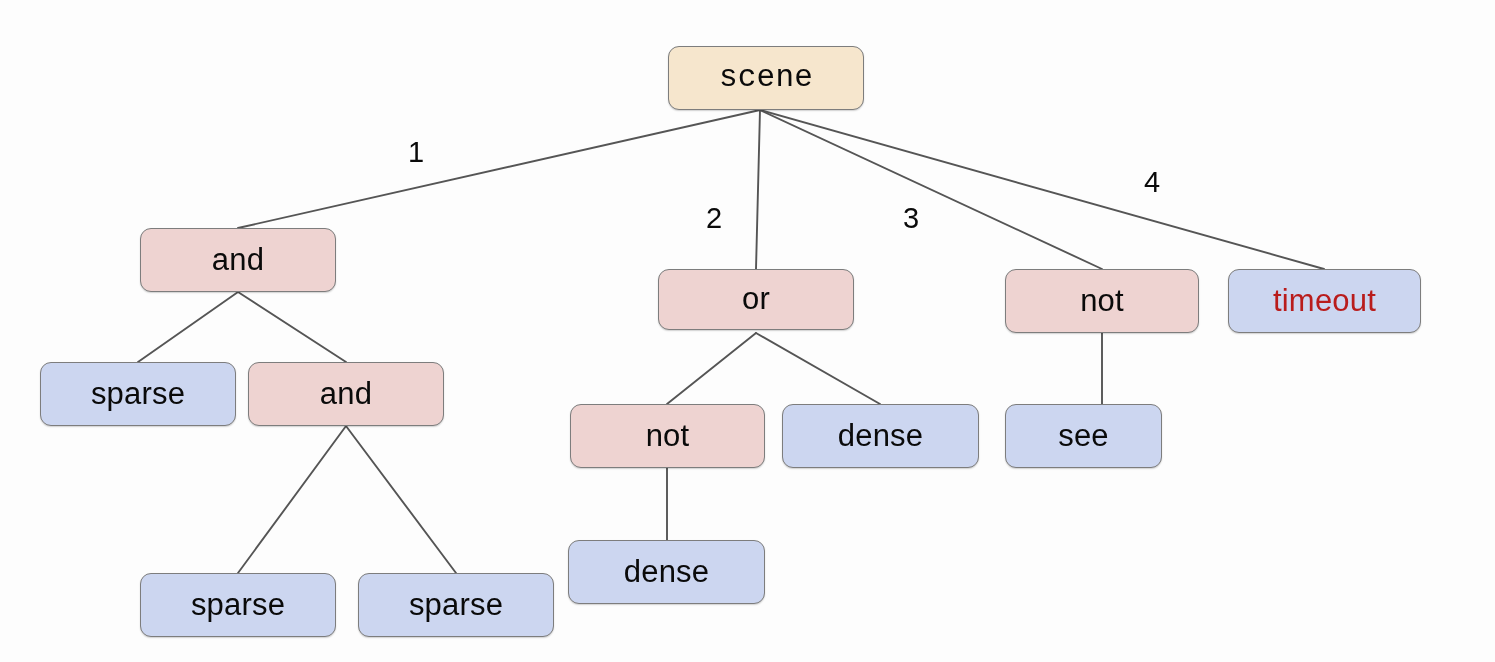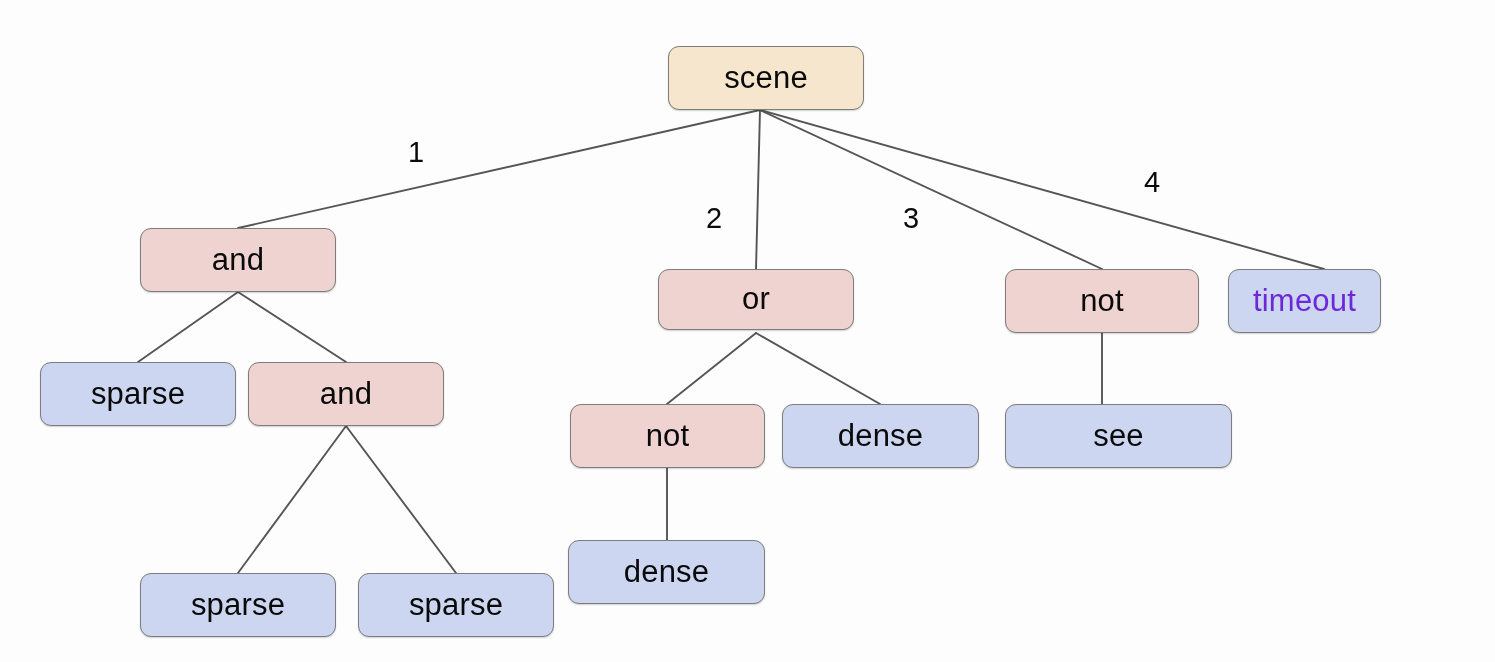--- a/index.html
+++ b/index.html
@@ -70,48 +70,48 @@
       <line x1="238" y1="292" x2="138" y2="362" stroke="#555555" stroke-width="1.9" stroke-linecap="round"></line>
       <line x1="238" y1="292" x2="346" y2="362" stroke="#555555" stroke-width="1.9" stroke-linecap="round"></line>
       <line x1="346" y1="426" x2="238" y2="573" stroke="#555555" stroke-width="1.9" stroke-linecap="round"></line>
       <line x1="346" y1="426" x2="456" y2="573" stroke="#555555" stroke-width="1.9" stroke-linecap="round"></line>
       <line x1="756" y1="333" x2="667" y2="404" stroke="#555555" stroke-width="1.9" stroke-linecap="round"></line>
       <line x1="756" y1="333" x2="880" y2="404" stroke="#555555" stroke-width="1.9" stroke-linecap="round"></line>
       <line x1="667" y1="468" x2="667" y2="540" stroke="#555555" stroke-width="1.9" stroke-linecap="round"></line>
       <line x1="1102" y1="333" x2="1102" y2="404" stroke="#555555" stroke-width="1.9" stroke-linecap="round"></line>
     </svg>
   <div id="node-layer">
-      <div class="node fill-root" style="left: 668px; top: 46px; width: 196px; height: 64px; border-color: rgb(125, 125, 125); color: rgb(10, 10, 10);">
+      <div class="node fill-root" style="left: 668px; top: 46px; width: 196px; height: 64px; border-color: rgb(125, 125, 125); color: rgb(10, 10, 10); font-family: Liberation Mono, monospace;">
         <span class="node-label">scene</span>
       </div>
       <div class="node fill-op" style="left: 140px; top: 228px; width: 196px; height: 64px; border-color: rgb(125, 125, 125); color: rgb(10, 10, 10);">
         <span class="node-label">and</span>
       </div>
       <div class="node fill-op" style="left: 658px; top: 269px; width: 196px; height: 61px; border-color: rgb(125, 125, 125); color: rgb(10, 10, 10);">
         <span class="node-label">or</span>
       </div>
       <div class="node fill-op" style="left: 1005px; top: 269px; width: 194px; height: 64px; border-color: rgb(125, 125, 125); color: rgb(10, 10, 10);">
         <span class="node-label">not</span>
       </div>
-      <div class="node fill-leaf" style="left: 1228px; top: 269px; width: 153px; height: 64px; border-color: rgb(125, 125, 125); color: #6d28d9;">
+      <div class="node fill-leaf" style="left: 1228px; top: 269px; width: 193px; height: 64px; border-color: rgb(125, 125, 125); color: #b91c1c;">
         <span class="node-label">timeout</span>
       </div>
       <div class="node fill-leaf" style="left: 40px; top: 362px; width: 196px; height: 64px; border-color: rgb(125, 125, 125); color: rgb(10, 10, 10);">
         <span class="node-label">sparse</span>
       </div>
       <div class="node fill-op" style="left: 248px; top: 362px; width: 196px; height: 64px; border-color: rgb(125, 125, 125); color: rgb(10, 10, 10);">
         <span class="node-label">and</span>
       </div>
       <div class="node fill-op" style="left: 570px; top: 404px; width: 195px; height: 64px; border-color: rgb(125, 125, 125); color: rgb(10, 10, 10);">
         <span class="node-label">not</span>
       </div>
       <div class="node fill-leaf" style="left: 782px; top: 404px; width: 197px; height: 64px; border-color: rgb(125, 125, 125); color: rgb(10, 10, 10);">
         <span class="node-label">dense</span>
       </div>
-      <div class="node fill-leaf" style="left: 1005px; top: 404px; width: 227px; height: 64px; border-color: rgb(125, 125, 125); color: rgb(10, 10, 10);">
+      <div class="node fill-leaf" style="left: 1005px; top: 404px; width: 157px; height: 64px; border-color: rgb(125, 125, 125); color: rgb(10, 10, 10);">
         <span class="node-label">see</span>
       </div>
       <div class="node fill-leaf" style="left: 568px; top: 540px; width: 197px; height: 64px; border-color: rgb(125, 125, 125); color: rgb(10, 10, 10);">
         <span class="node-label">dense</span>
       </div>
       <div class="node fill-leaf" style="left: 140px; top: 573px; width: 196px; height: 64px; border-color: rgb(125, 125, 125); color: rgb(10, 10, 10);">
         <span class="node-label">sparse</span>
       </div>
       <div class="node fill-leaf" style="left: 358px; top: 573px; width: 196px; height: 64px; border-color: rgb(125, 125, 125); color: rgb(10, 10, 10);">
         <span class="node-label">sparse</span>

